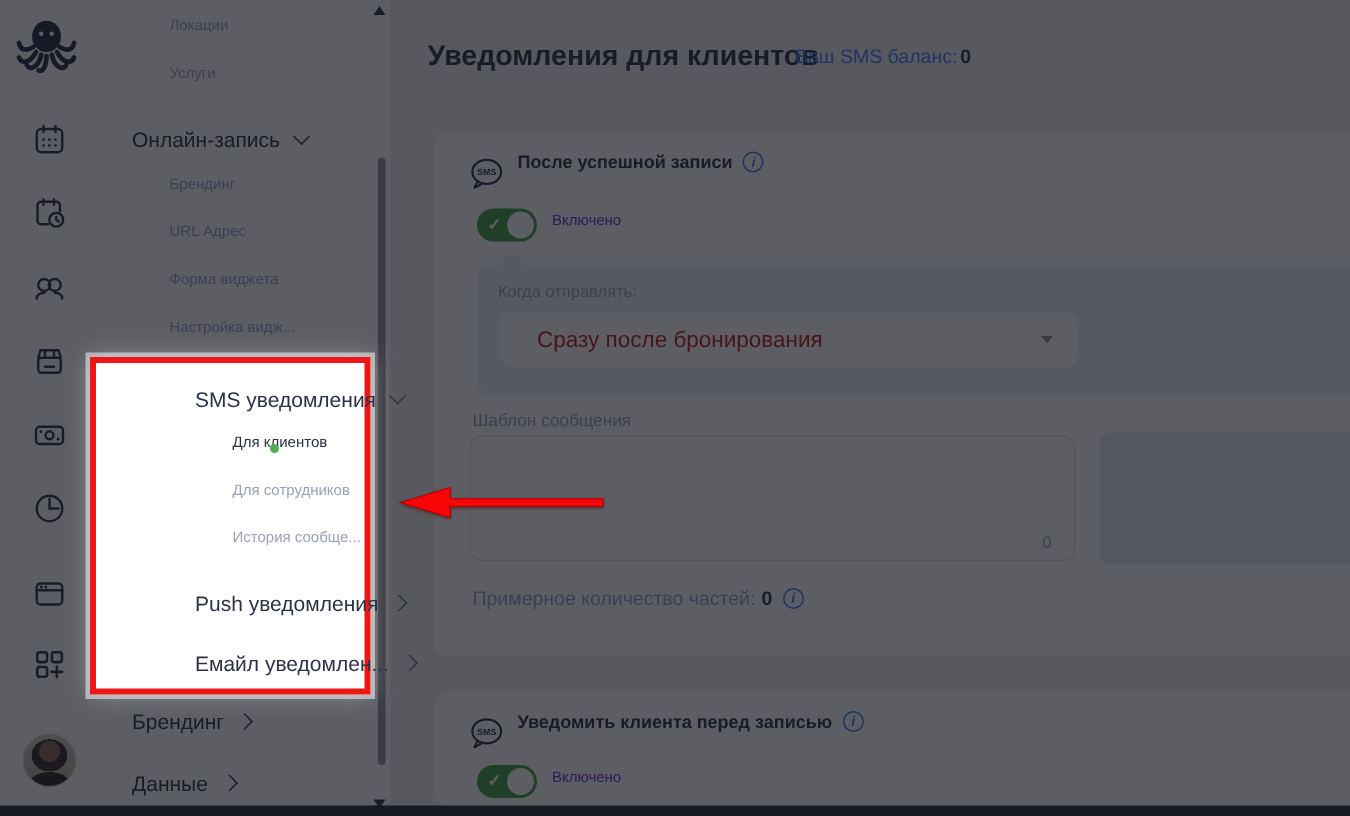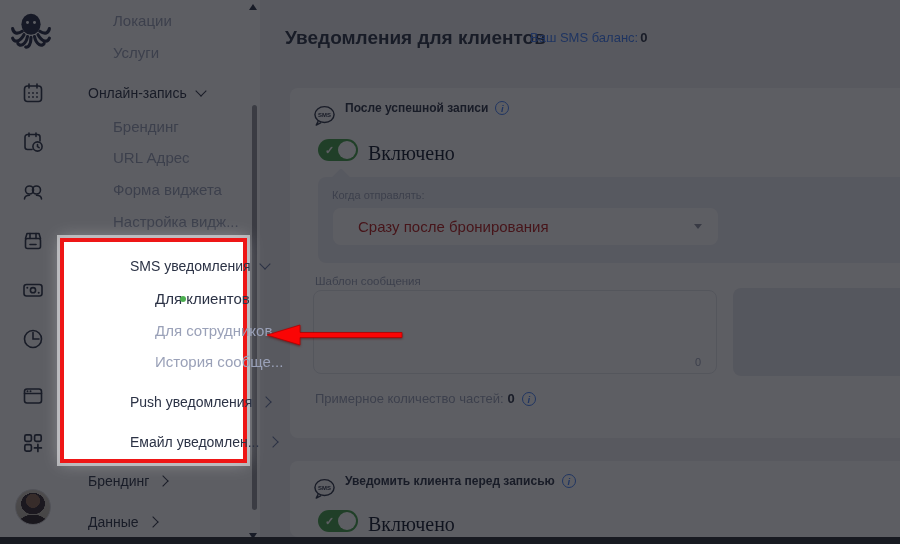--- a/index.html
+++ b/index.html
@@ -16,21 +16,21 @@
       radial-gradient(circle at 50% 32%, #8a6450 0 24%, rgba(0,0,0,0) 25%),
       radial-gradient(ellipse 58% 52% at 50% 40%, #34282c 0 60%, rgba(0,0,0,0) 61%),
       radial-gradient(ellipse 70% 45% at 50% 100%, #2e2428 0 60%, rgba(0,0,0,0) 61%),
       linear-gradient(#cfc8bd,#b4ad9f);
     border:1px solid #d8d8dc;box-sizing:border-box;}
 
   
   .sidebar{position:absolute;left:60px;top:0;width:200px;height:544px;background:#ffffff;z-index:1;}
   .sitem{position:absolute;display:flex;align-items:center;gap:10px;white-space:nowrap;
     font-size:14px;font-weight:500;color:#2b3245;cursor:pointer;}
-  .sitem.sub{font-size:15px;font-weight:400;color:#9aa1b8;align-items:flex-end;}
+  .sitem.sub{font-size:10px;font-weight:400;color:#9aa1b8;align-items:flex-end;}
   .chev{width:7px;height:7px;border-right:1.7px solid #2b3245;border-bottom:1.7px solid #2b3245;flex:0 0 auto;}
   .chev.down{transform:rotate(45deg);margin-top:-4px;}
   .chev.right{transform:rotate(-45deg);}
   .scrollbar-thumb{position:absolute;left:192px;top:105px;width:5px;height:405px;border-radius:3px;background:#95979d;}
   .scroll-caret{position:absolute;left:189px;width:0;height:0;border-left:4.5px solid transparent;border-right:4.5px solid transparent;}
   .scroll-caret.up{top:4px;border-bottom:6px solid #2b3245;}
   .scroll-caret.dn{top:533px;border-top:6px solid #2b3245;}
 
   
   .main{position:absolute;left:260px;top:0;width:640px;height:544px;background:#eff0f3;z-index:1;}
@@ -45,21 +45,21 @@
   .sms-ico{position:absolute;left:22px;top:17px;}
   .card-title{position:absolute;left:55px;top:13px;font-size:12px;font-weight:700;color:#2b3245;display:flex;align-items:center;}
   .info{display:inline-block;width:14px;height:14px;border:1.4px solid #3f7df6;border-radius:50%;
     color:#3f7df6;font-size:9.5px;line-height:13px;text-align:center;font-style:italic;font-weight:700;
     margin-left:7px;box-sizing:border-box;cursor:pointer;}
   .info::after{content:"i";}
 
   .toggle{position:absolute;left:28px;width:40px;height:22px;border-radius:12px;background:#43a047;cursor:pointer;}
   .toggle .check{position:absolute;left:7px;top:4px;color:#ffffff;font-size:11px;font-weight:700;line-height:14px;}
   .toggle .knob{position:absolute;right:2px;top:2px;width:18px;height:18px;border-radius:50%;background:#ffffff;}
-  .toggle-label{position:absolute;left:78px;font-size:20px;color:#0f172a;font-family:Liberation Serif, serif;}
+  .toggle-label{position:absolute;left:78px;font-size:10px;color:#6d28d9;}
 
   .panel{position:absolute;left:28px;right:0;top:89px;height:86px;background:#edeff4;border-radius:8px 0 0 8px;}
   .panel::before{content:"";position:absolute;left:16px;top:-6px;width:14px;height:14px;background:#edeff4;
     transform:rotate(45deg);border-radius:2px;}
   .panel-label{position:absolute;left:14px;top:12px;font-size:11px;color:#9aa1b8;}
   .dropdown{position:absolute;left:15px;top:31px;width:385px;height:37px;background:#ffffff;border-radius:8px;
     display:flex;align-items:center;cursor:pointer;}
   .dropdown .val{margin-left:25px;font-size:15px;color:#b91c1c;}
   .dropdown .caret{position:absolute;right:16px;top:16px;width:0;height:0;
     border-left:4px solid transparent;border-right:4px solid transparent;border-top:5px solid #8b90a0;}

